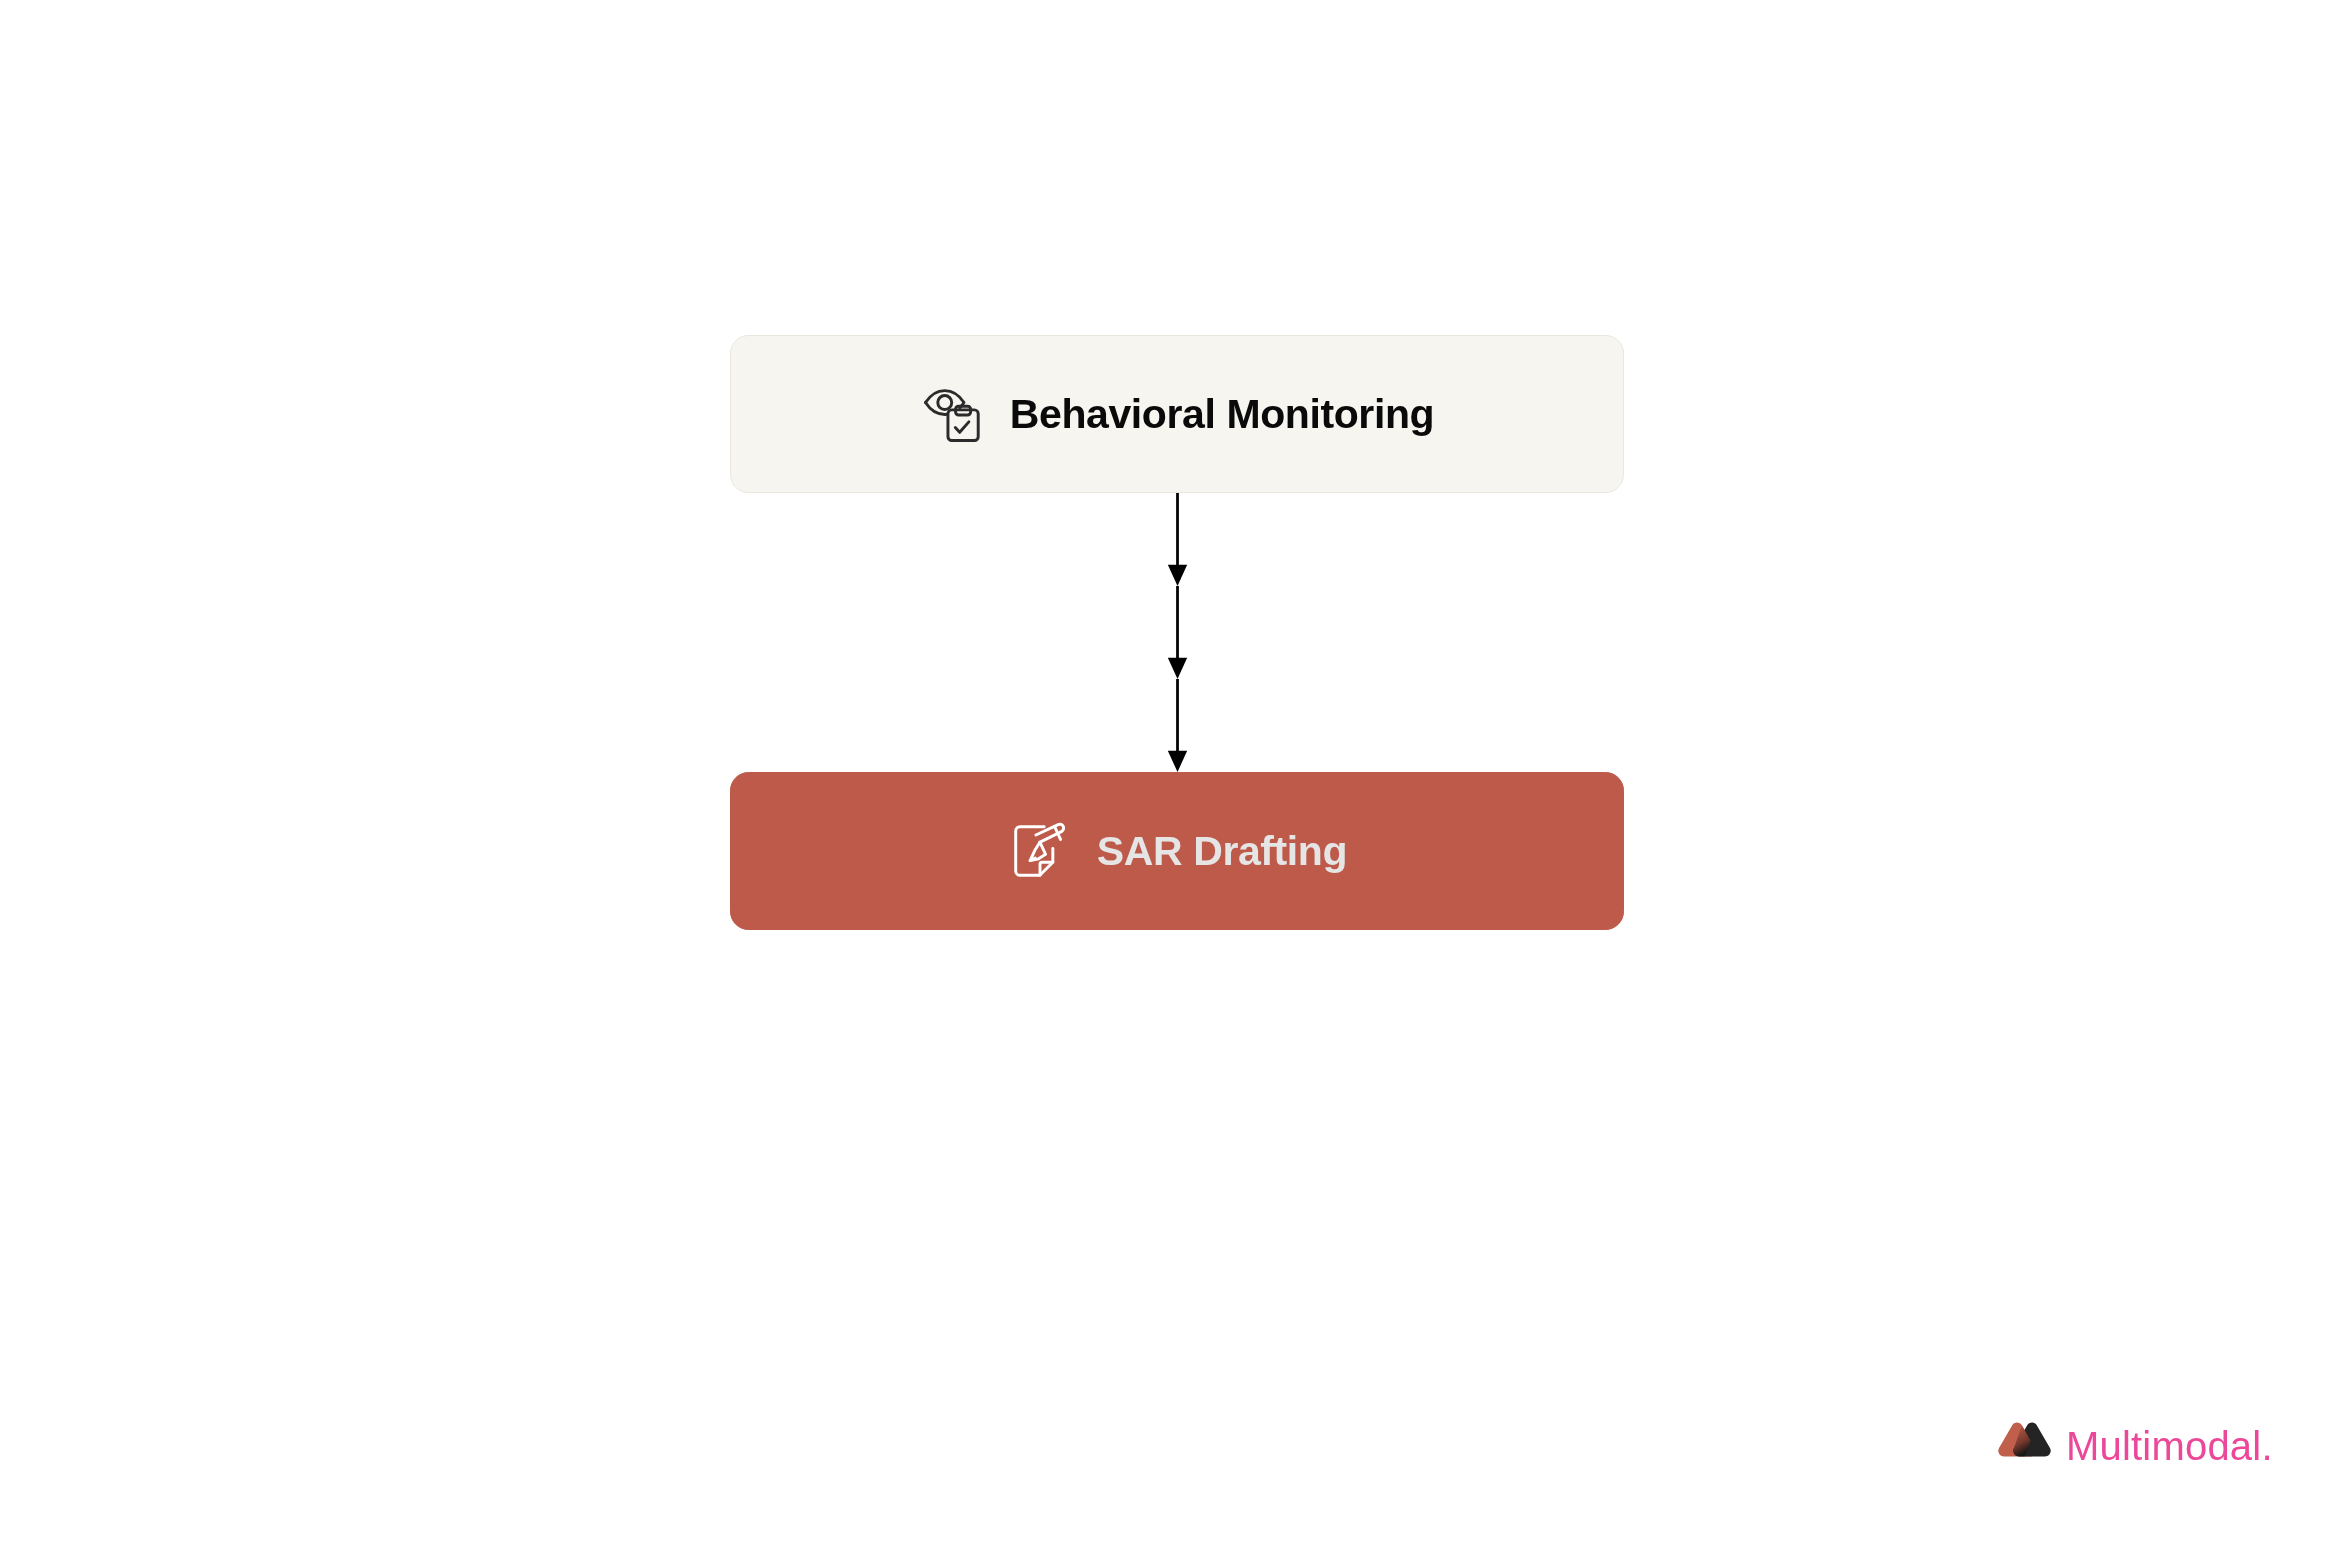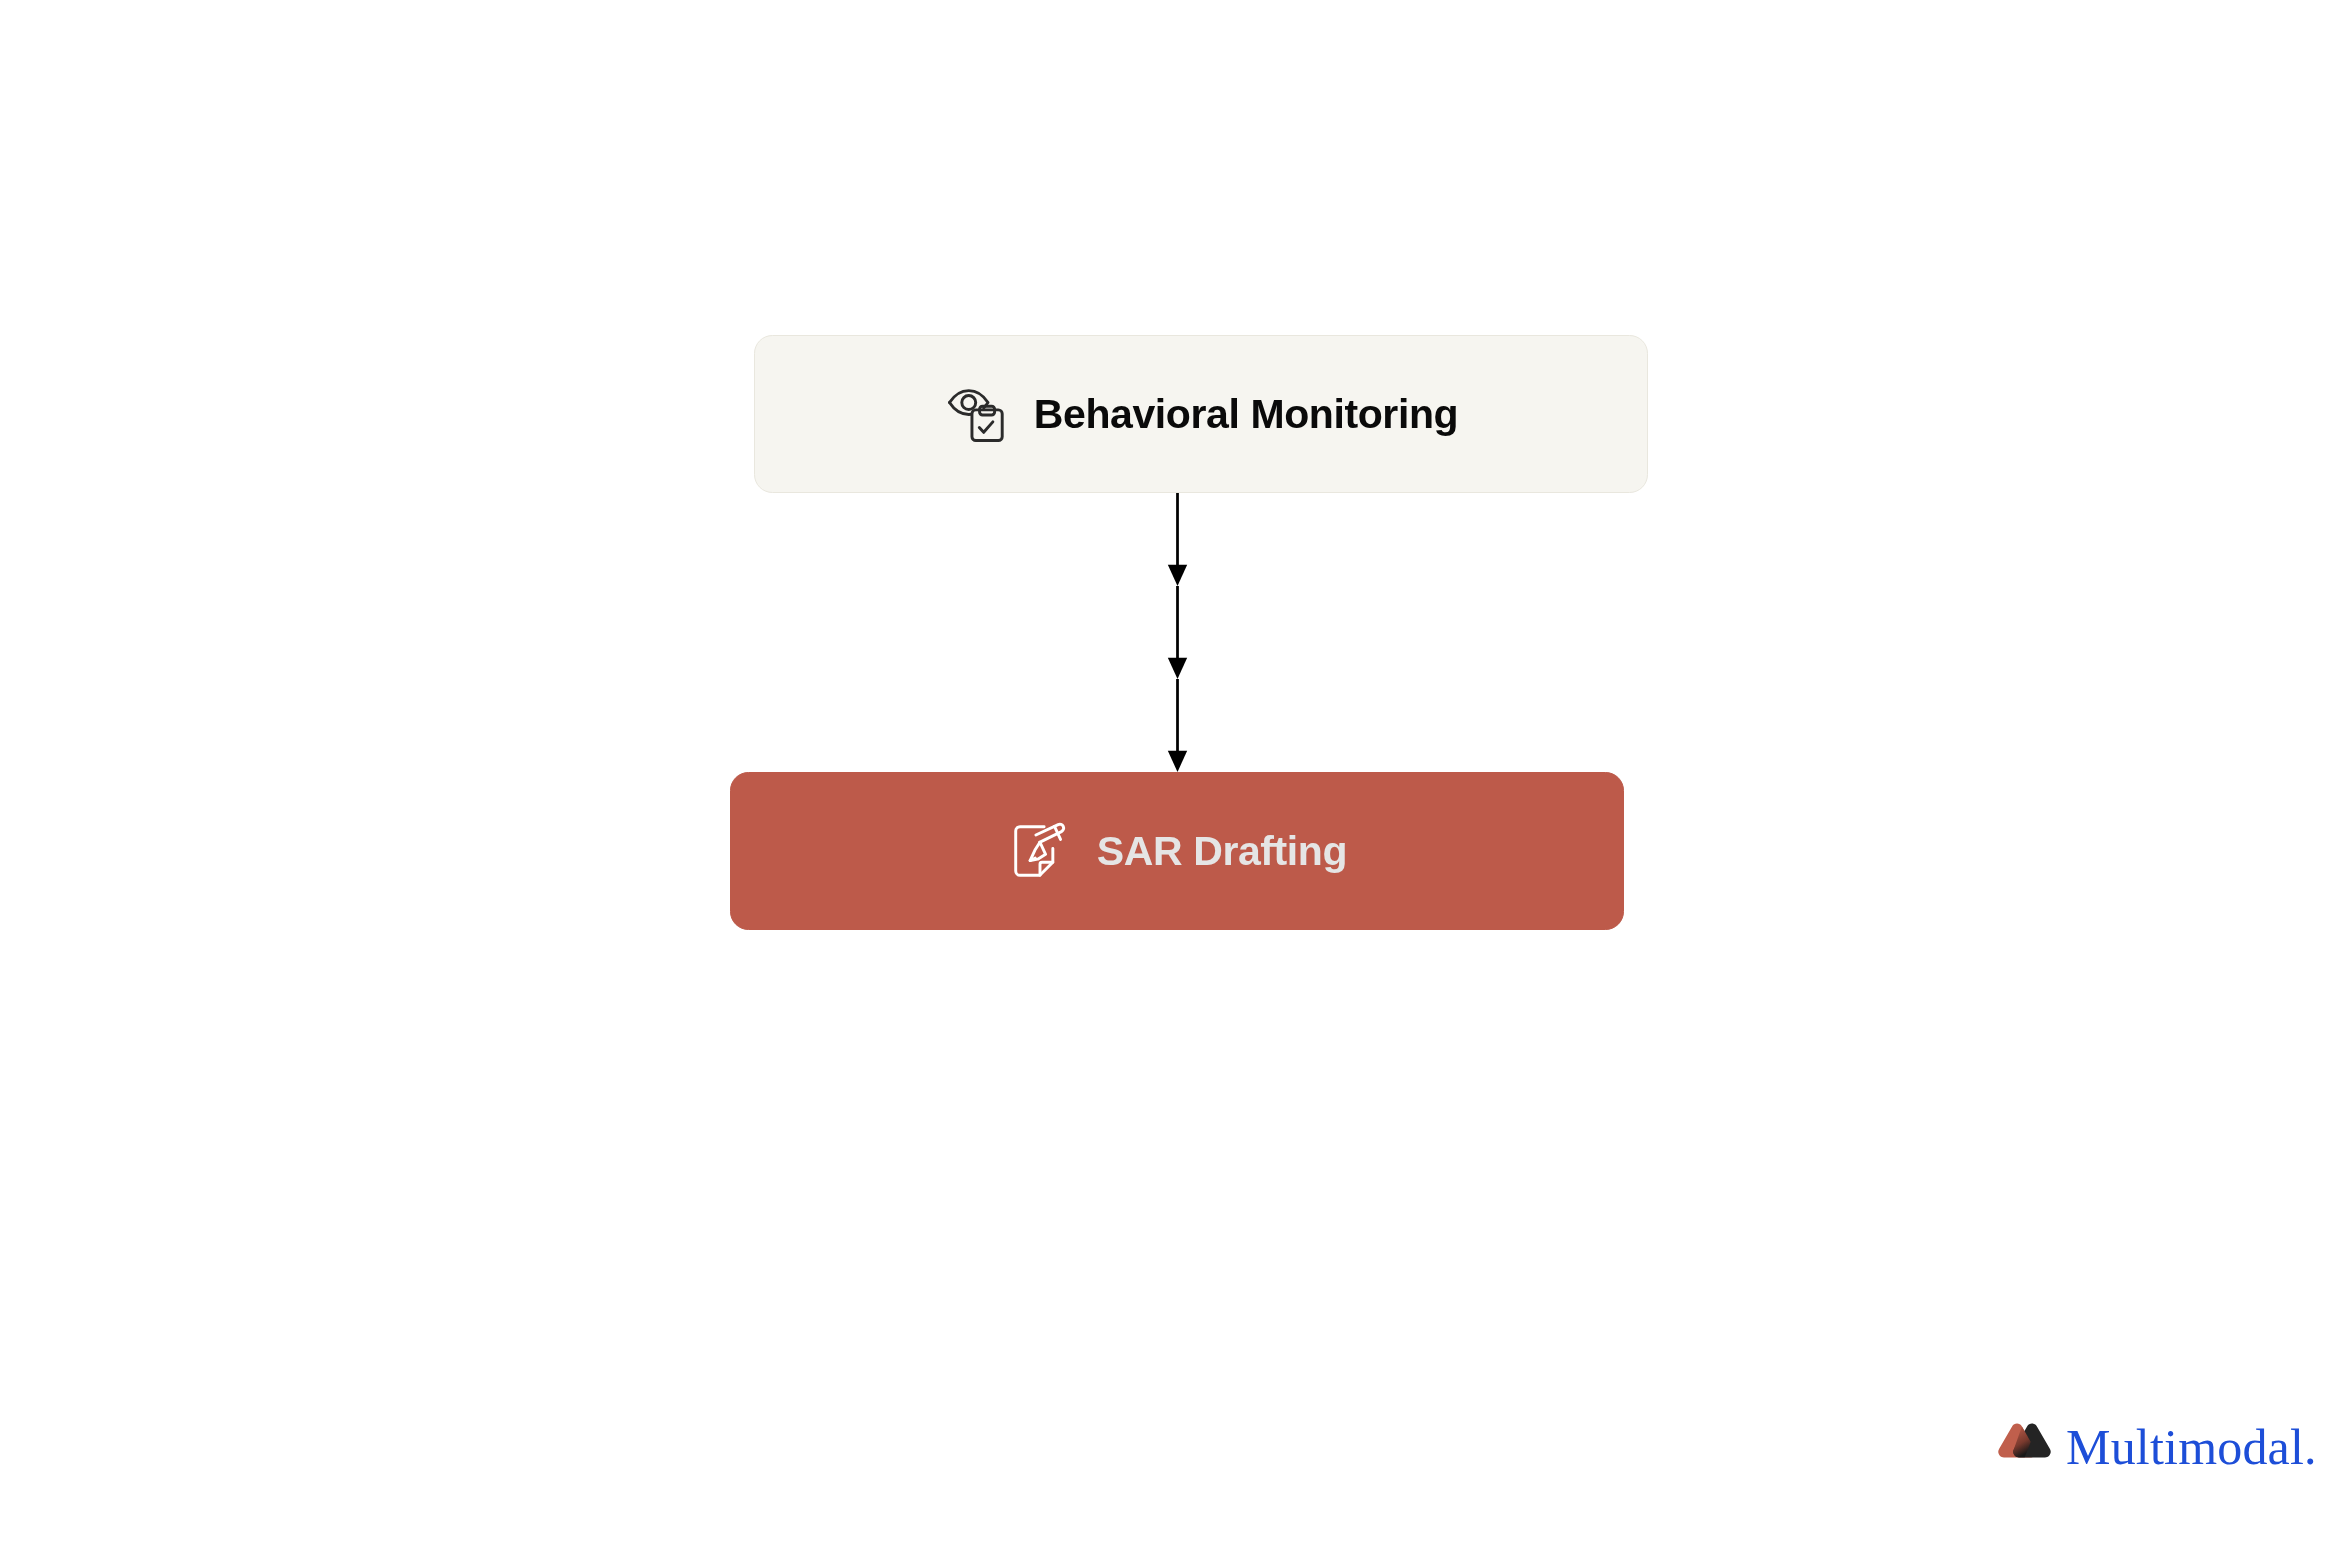--- a/index.html
+++ b/index.html
@@ -32,21 +32,20 @@
     display: flex;
     align-items: center;
     justify-content: center;
     gap: 24px;
   }
 
   .node.light {
     background: #F6F5F0;
     border: 1.8px solid #E9E7DE;
     color: #0A0A0A;
-    margin-left: 24px;
   }
 
   .node.accent {
     background: #BD5A4A;
     border: 1.8px solid #BD5A4A;
     color: #e5e5e5;
   }
 
   .node-icon {
     width: 66px;
@@ -78,24 +77,24 @@
     position: absolute;
     left: 1996px;
     top: 1422px;
     display: flex;
     align-items: center;
     gap: 13px;
   }
   #logo .mark { width: 57px; height: 48px; display: block; }
   #logo .mark svg { display: block; width: 57px; height: 48px; }
   #logo .wordmark {
-    font-family: Liberation Serif, serif;
-    font-size: 50px;
+    font-family: Liberation Sans, sans-serif;
+    font-size: 40px;
     font-weight: 400;
-    color: #1d4ed8;
+    color: #ec4899;
     line-height: 1;
     letter-spacing: 0.2px;
     white-space: nowrap;
   }
 </style>
 </head>
 <body>
 
 <div id="flow">
 

